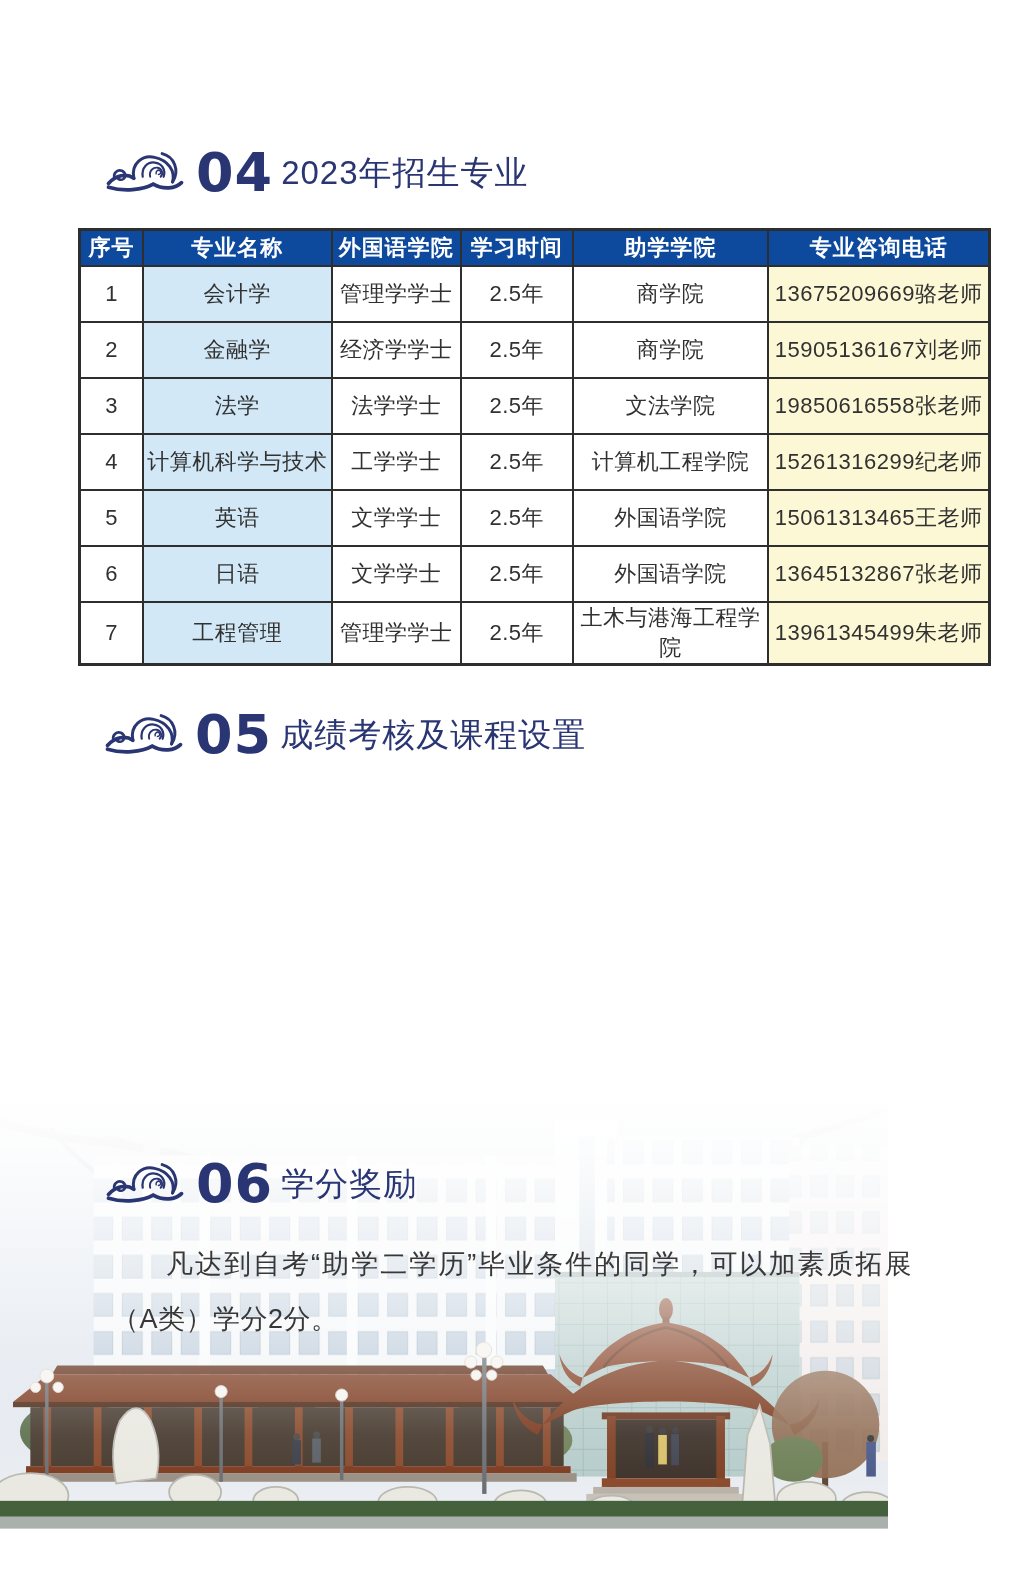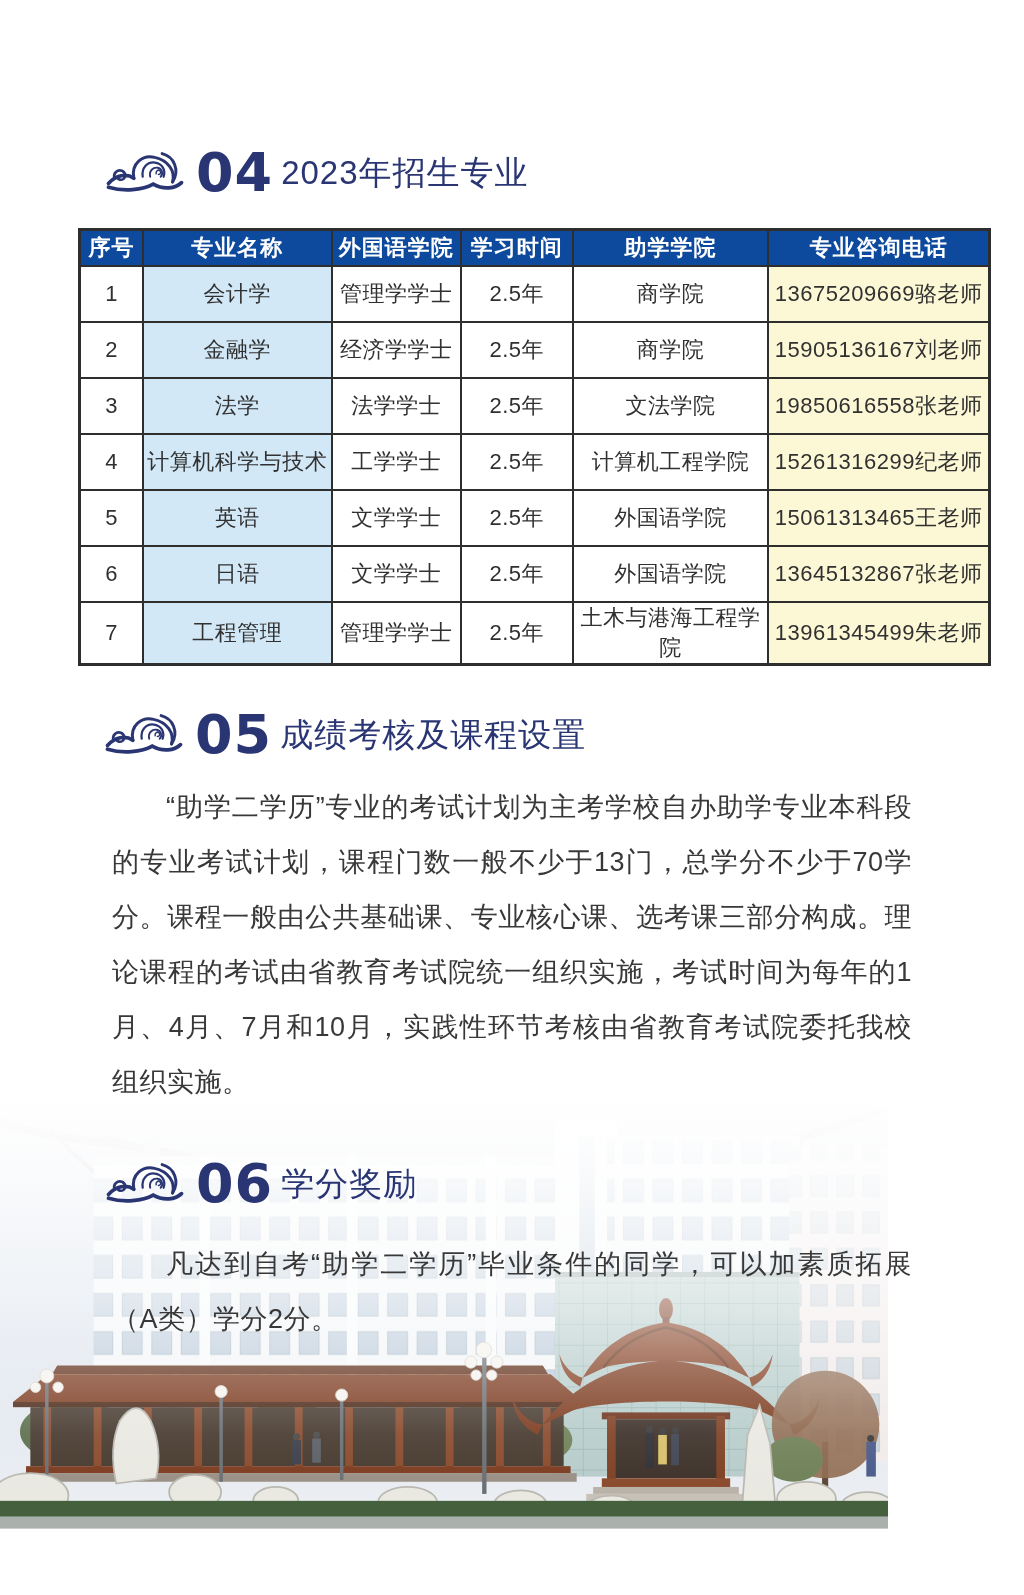--- a/index.html
+++ b/index.html
@@ -185,21 +185,20 @@
         <path d="M52 38 C50 26 58 18 68 19 78 20 83 29 80 38" stroke-width="3"></path>
         <path d="M62 38 c-2 -8 4 -13 10 -12 6 1 8 8 4 12" stroke-width="2.5"></path>
         <path d="M70 34 c-1 -4 3 -6 5 -4 2 2 1 5 -2 5" stroke-width="2"></path>
         <path d="M6 52 C26 58 52 56 66 48 80 56 96 54 104 46" stroke-width="5"></path>
       </g>
     </svg>
     <span class="sec-num">05</span>
     <h2 class="sec-title">成绩考核及课程设置</h2>
   </header>
 
-  <p class="body-par" id="para05">“助学二学历”专业的考试计划为主考学校自办助学专业本科段的专业考试计划，课程门数一般不少于13门，总学分不少于70学分。课程一般由公共基础课、专业核心课、选考课三部分构成。理论课程的考试由省教育考试院统一组织实施，考试时间为每年的1月、4月、7月和10月，实践性环节考核由省教育考试院委托我校组织实施。</p>
 
   <section class="photo-section">
 
     <svg class="scene" viewBox="0 0 1024 500" preserveAspectRatio="none">
       <defs>
         <linearGradient id="sky" x1="0" y1="0" x2="0" y2="1">
           <stop offset="0" stop-color="#c9d4e3"></stop>
             <stop offset="1" stop-color="#edf0f4"></stop>
         </linearGradient>
         <pattern id="winA" width="34" height="44" patternUnits="userSpaceOnUse">

